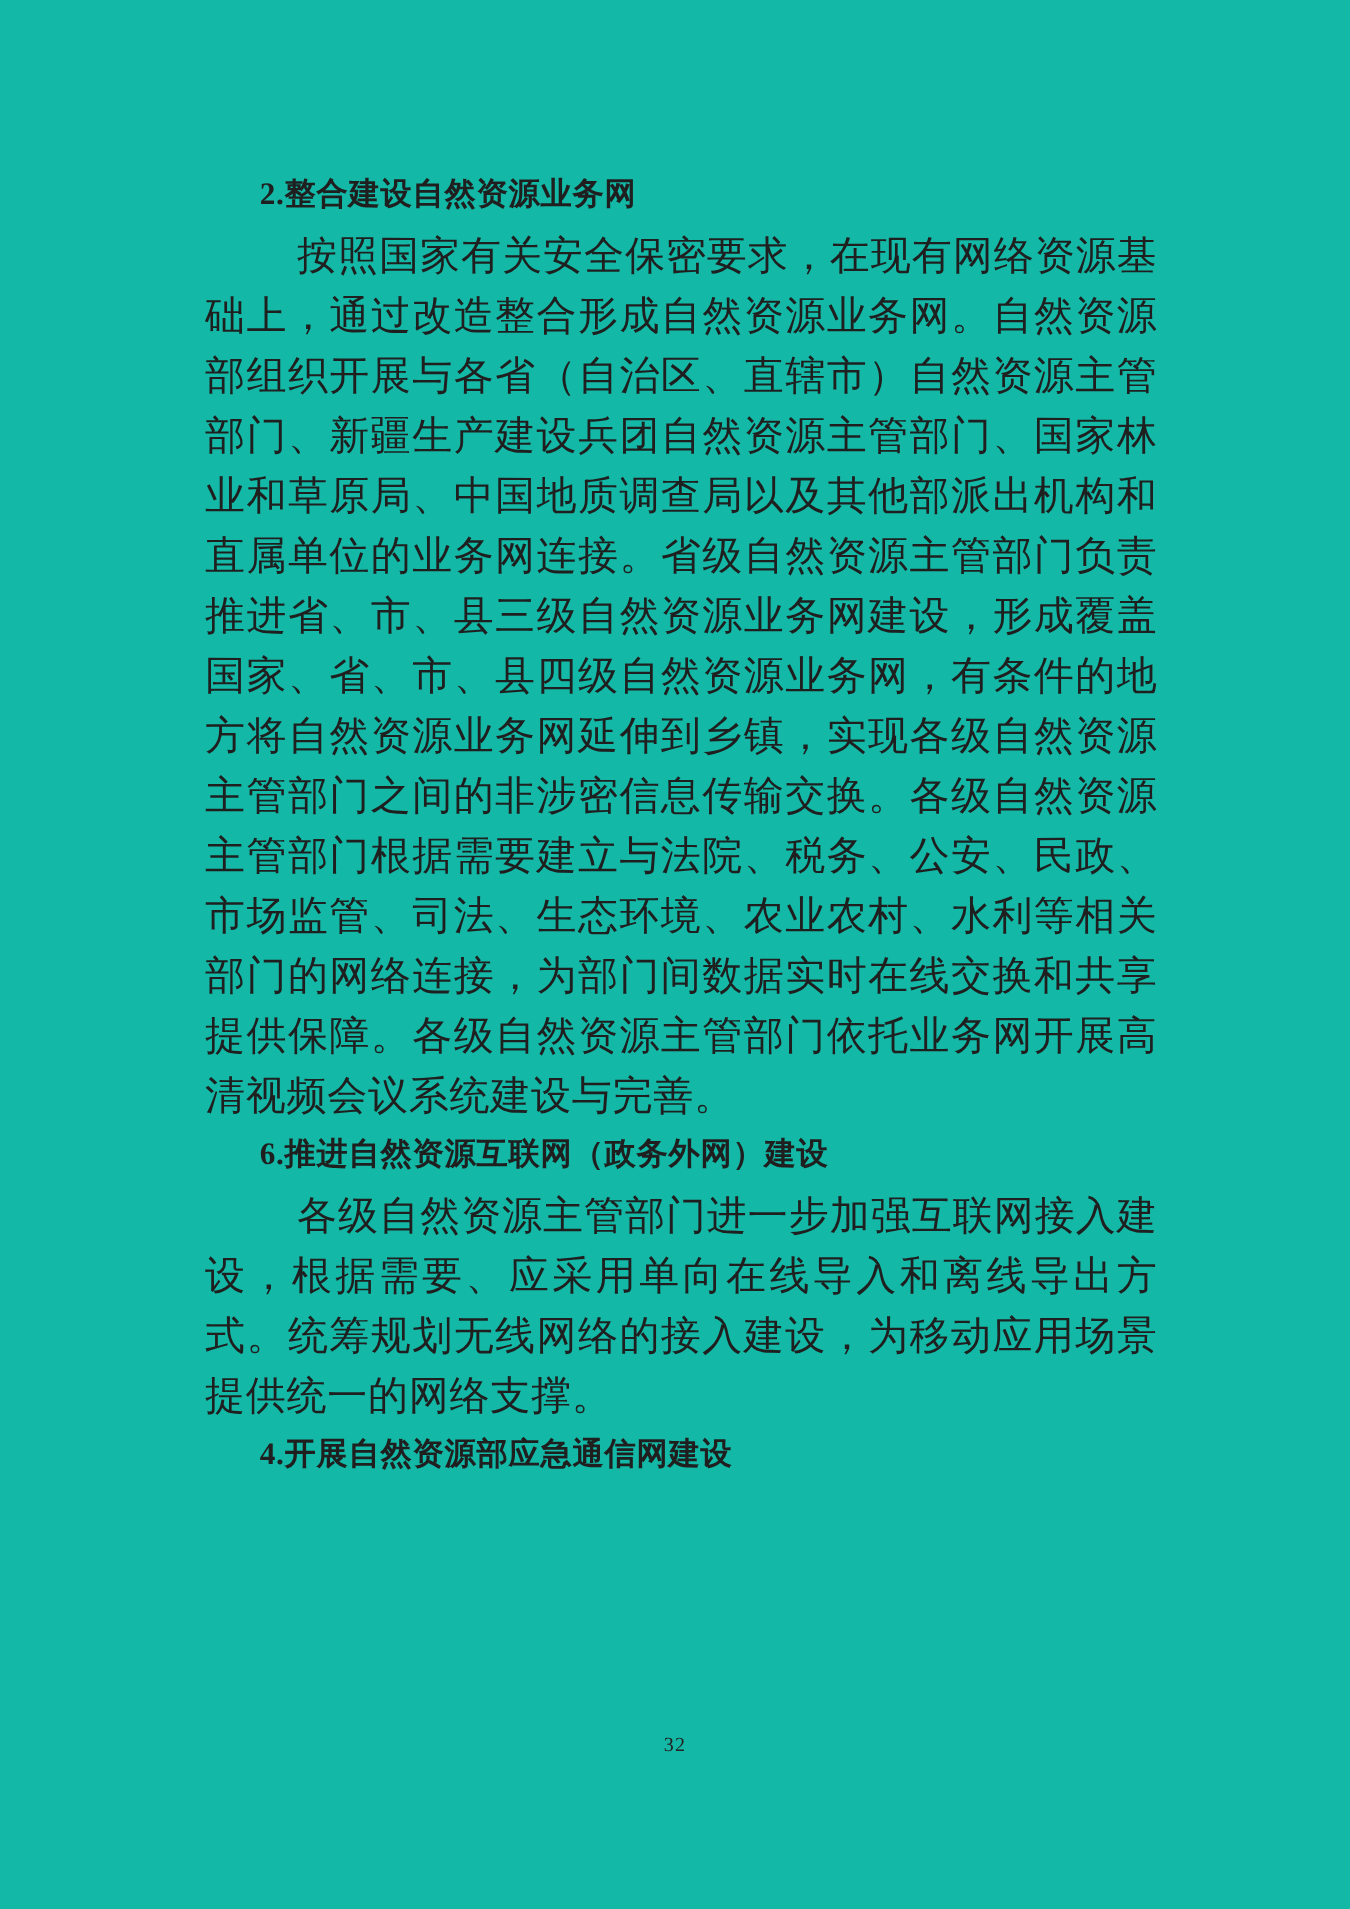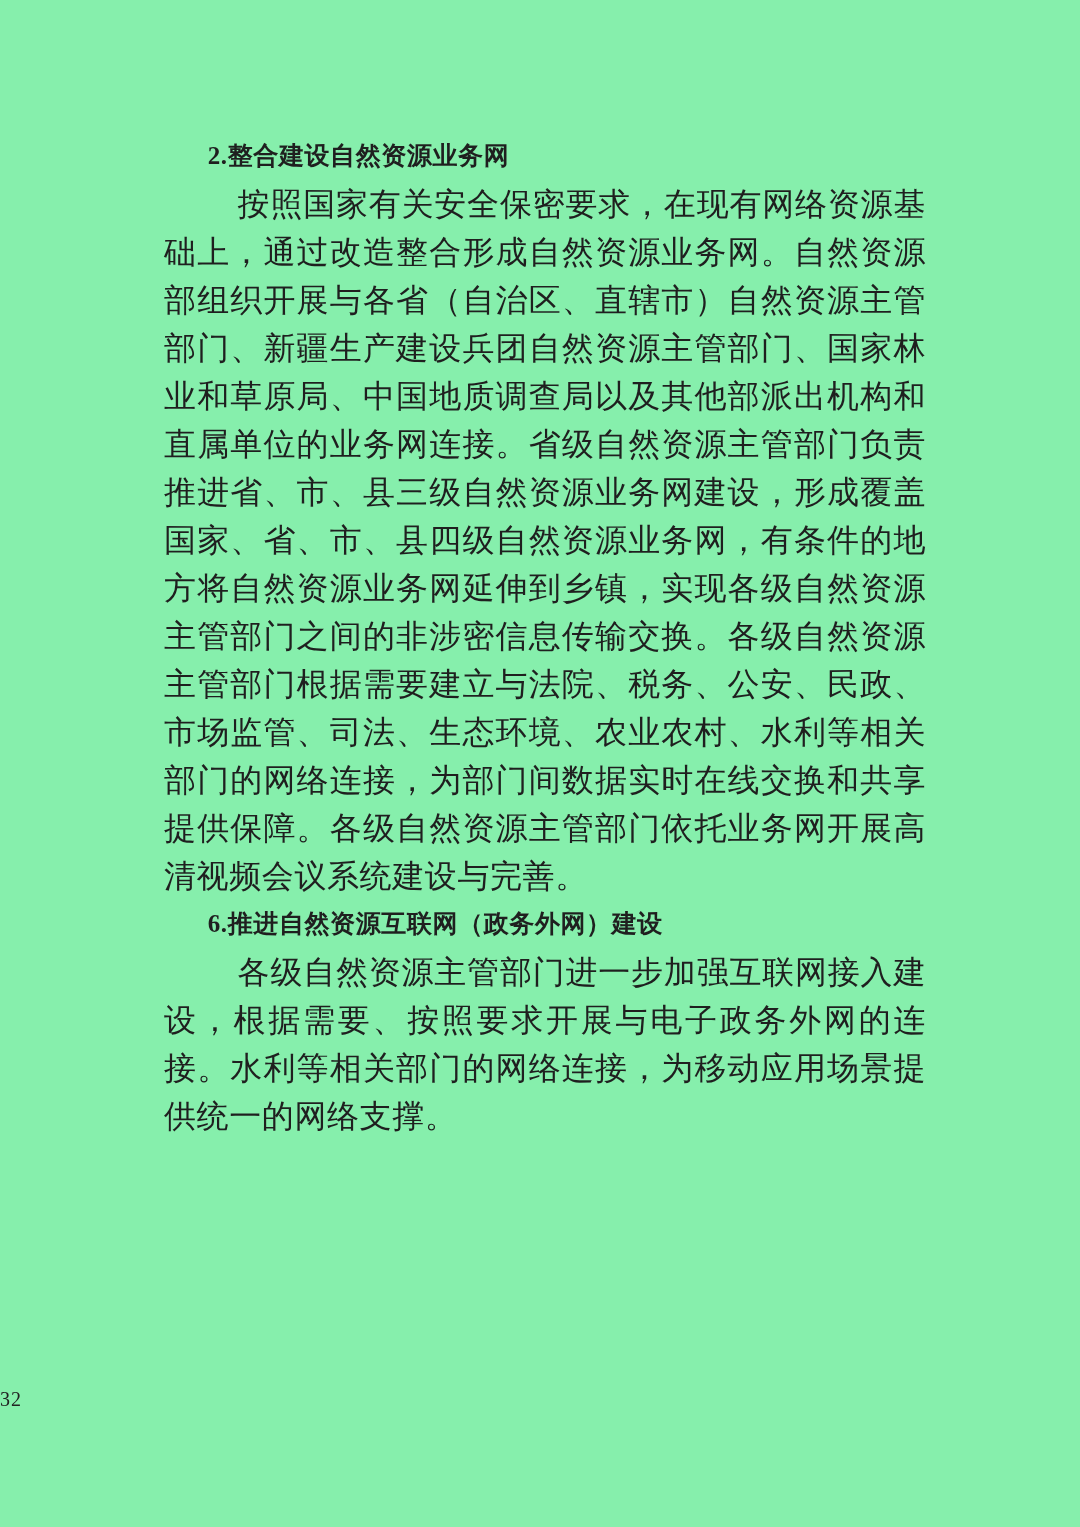--- a/index.html
+++ b/index.html
@@ -2,21 +2,21 @@
 <html><head>
 <meta charset="utf-8">
 <style>
   * { margin: 0; padding: 0; box-sizing: border-box; }
   html, body { background: #e8e8e8; }
   .page {
     position: relative;
     width: 1080px;
     height: 1527px;
     margin: 0 auto;
-    background: #86efac;
+    background: #14b8a6;
     color: #1f1f1f;
     font-family: "Liberation Serif", "DejaVu Serif", serif;
     overflow: hidden;
   }
   .doc-body {
     position: absolute;
     top: 132px;
     left: 164px;
     width: 762px;
   }
@@ -35,29 +35,31 @@
   .doc-body p.heading {
     text-indent: 1.75em;
     font-weight: bold;
     font-size: 25px;
   }
   .page-number {
     position: absolute;
     top: 1388px;
     left: 0;
     width: 100%;
-    font-size: 20px;
+    text-align: center;
+    font-size: 16px;
     letter-spacing: 1px;
     color: #222222;
   }
 </style>
 </head>
 <body>
 
 <div class="page">
   <div class="doc-body" id="doc-body">
       <p class="heading">2.整合建设自然资源业务网</p>
       <p class="paragraph">按照国家有关安全保密要求，在现有网络资源基础上，通过改造整合形成自然资源业务网。自然资源部组织开展与各省（自治区、直辖市）自然资源主管部门、新疆生产建设兵团自然资源主管部门、国家林业和草原局、中国地质调查局以及其他部派出机构和直属单位的业务网连接。省级自然资源主管部门负责推进省、市、县三级自然资源业务网建设，形成覆盖国家、省、市、县四级自然资源业务网，有条件的地方将自然资源业务网延伸到乡镇，实现各级自然资源主管部门之间的非涉密信息传输交换。各级自然资源主管部门根据需要建立与法院、税务、公安、民政、市场监管、司法、生态环境、农业农村、水利等相关部门的网络连接，为部门间数据实时在线交换和共享提供保障。各级自然资源主管部门依托业务网开展高清视频会议系统建设与完善。</p>
       <p class="heading">6.推进自然资源互联网（政务外网）建设</p>
-      <p class="paragraph">各级自然资源主管部门进一步加强互联网接入建设，根据需要、按照要求开展与电子政务外网的连接。水利等相关部门的网络连接，为移动应用场景提供统一的网络支撑。</p>
+      <p class="paragraph">各级自然资源主管部门进一步加强互联网接入建设，根据需要、应采用单向在线导入和离线导出方式。统筹规划无线网络的接入建设，为移动应用场景提供统一的网络支撑。</p>
+      <p class="heading">4.开展自然资源部应急通信网建设</p>
     </div>
   <div class="page-number">32</div>
 </div>
 
 </body></html>

